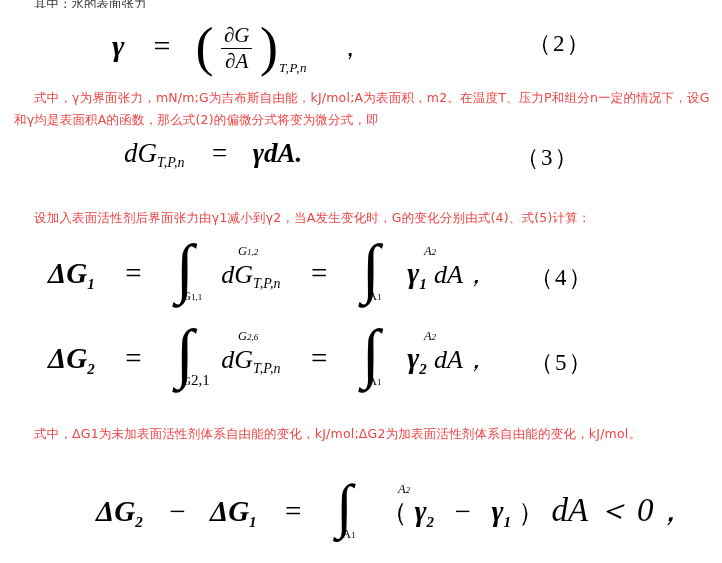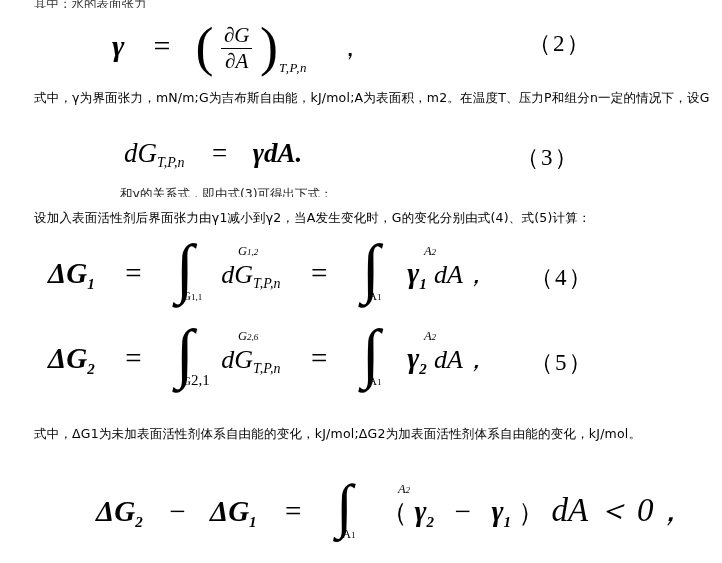--- a/index.html
+++ b/index.html
@@ -19,21 +19,21 @@
     position: relative;
     width: 722px;
     height: 563px;
   }
   
   .para {
     position: absolute;
     font-family: "DejaVu Sans", sans-serif;
     font-size: 12.5px;
     line-height: 20px;
-    color: #000000;
+    color: #ef4444;
     letter-spacing: 0.2px;
   }
   .clip-top {
     position: absolute;
     top: -4px;
     left: 34px;
     width: 300px;
     height: 12px;
     overflow: hidden;
     font-family: "DejaVu Sans", sans-serif;
@@ -165,31 +165,31 @@
       <span class="num mathi">∂G</span>
       <span class="den mathi">∂A</span>
     </span>
     <span class="paren-big">)</span><span class="sub-small">T,P,n</span>
     <span style="display:inline-block;width:16px;"></span>
     <span style="font-size:26px;">，</span>
   </div>
   <div class="eqnum" style="left:528px; top:28px;">（2）</div>
 
   <div class="para" style="left:34px; top:88px; width:680px;">式中，γ为界面张力，mN/m;G为吉布斯自由能，kJ/mol;A为表面积，m2。在温度T、压力P和组分n一定的情况下，设G</div>
+  <div class="para" style="left:14px; top:110px; width:690px;">和γ均是表面积A的函数，那么式(2)的偏微分式将变为微分式，即</div>
 
   <div class="eq" style="left:124px; top:138px; font-size:27px;">
     <span class="mathi">dG</span><span style="font-size:14px; font-style:italic; position:relative; top:5px;">T,P,n</span>
     <span style="display:inline-block;width:14px;"></span>
     <span>=</span>
     <span style="display:inline-block;width:12px;"></span>
     <span class="bold-i">γdA.</span>
   </div>
   <div class="eqnum" style="left:516px; top:142px;">（3）</div>
 
-  <div class="clip-mid">和γ的关系式，即由式(3)可得出下式：</div>
 
   <div class="para" style="left:34px; top:208px; width:690px;">设加入表面活性剂后界面张力由γ1减小到γ2，当A发生变化时，G的变化分别由式(4)、式(5)计算：</div>
 
   <div class="eq" style="left:48px; top:248px; font-size:29px;">
     <span class="bold-i">ΔG</span><span style="font-size:15px; font-weight:bold; font-style:italic; position:relative; top:6px;">1</span>
     <span style="display:inline-block;width:16px;"></span>
     <span>=</span>
     <span style="display:inline-block;width:12px;"></span>
     <span class="intg tall">
       <span class="sym">∫</span>

